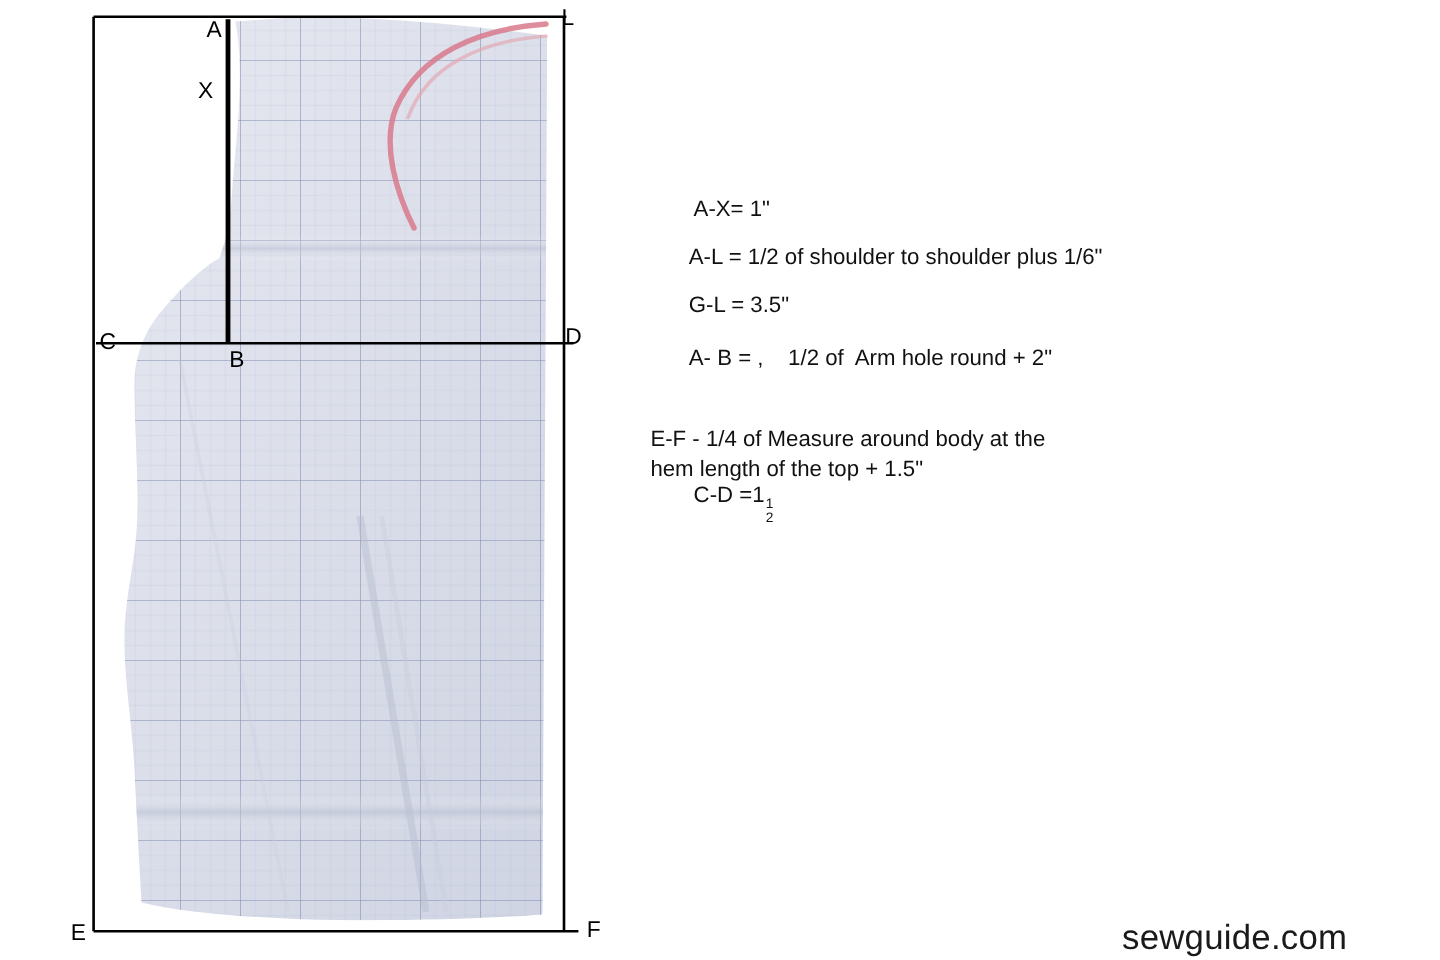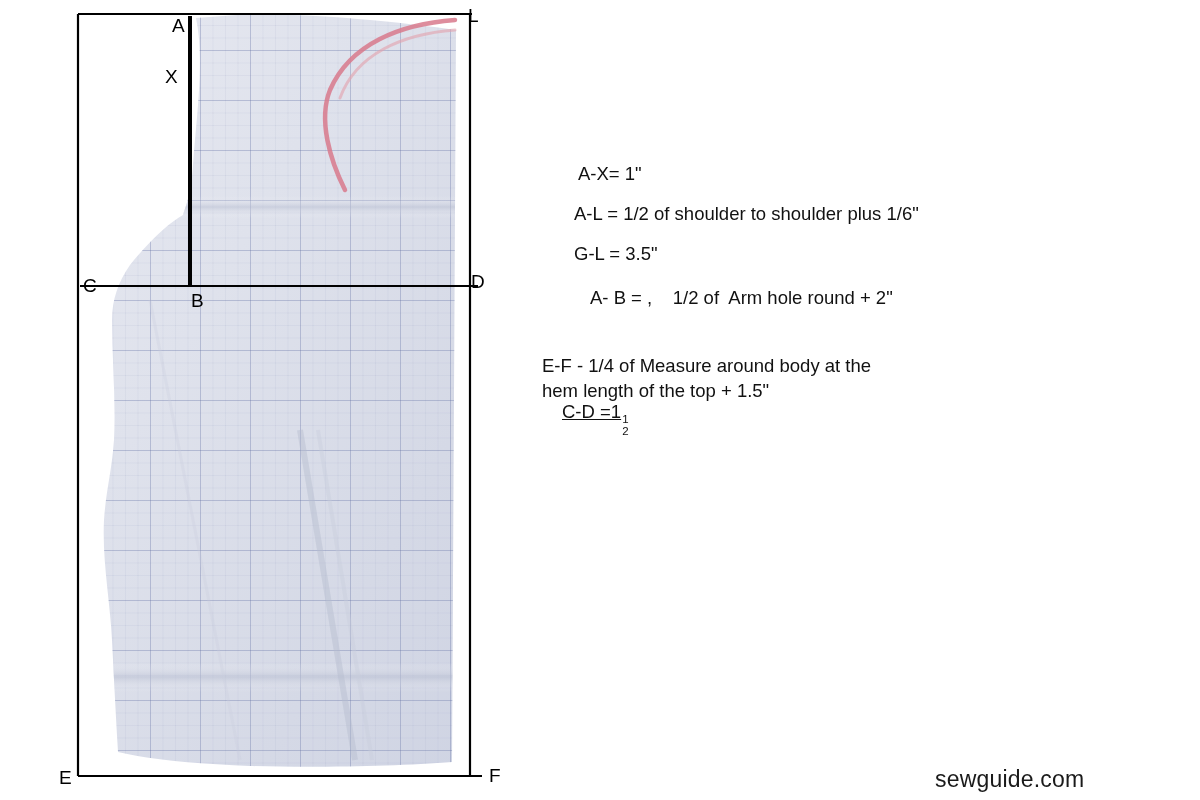--- a/index.html
+++ b/index.html
@@ -54,43 +54,43 @@
   .note {
     font-family: "Liberation Sans", sans-serif;
     font-size: 18.5px;
     color: #111111;
     line-height: 1.35;
     white-space: pre-wrap;
   }
   .note-1 { position: absolute; left: 48px;  top: 12px; }
   .note-2 { position: absolute; left: 44px;  top: 52px; }
   .note-3 { position: absolute; left: 44px;  top: 92px; }
-  .note-4 { position: absolute; left: 60px;  top: 136px; }
+  .note-4 { position: absolute; left: 44px;  top: 136px; }
   .note-5 { position: absolute; left: 12px;  top: 204px; width: 440px; }
-  .note-6 { position: absolute; left: 32px;  top: 250px; text-decoration: underline; }
+  .note-6 { position: absolute; left: 48px;  top: 250px; }
 
   .frac {
     display: inline-flex;
     flex-direction: column;
     align-items: center;
     vertical-align: -0.45em;
     line-height: 1;
     font-size: 0.62em;
     margin: 0 1px;
   }
   .frac .num { display: block; }
   .frac .den { display: block; }
 
   
   #watermark {
     position: absolute;
     left: 935px;
     top: 766px;
     font-family: "Liberation Sans", sans-serif;
-    font-size: 23px;
+    font-size: 29px;
     color: #1a1a1a;
     letter-spacing: 0.2px;
   }
 </style>
 </head>
 <body>
 
 <div id="stage">
 
   <div id="diagram">

